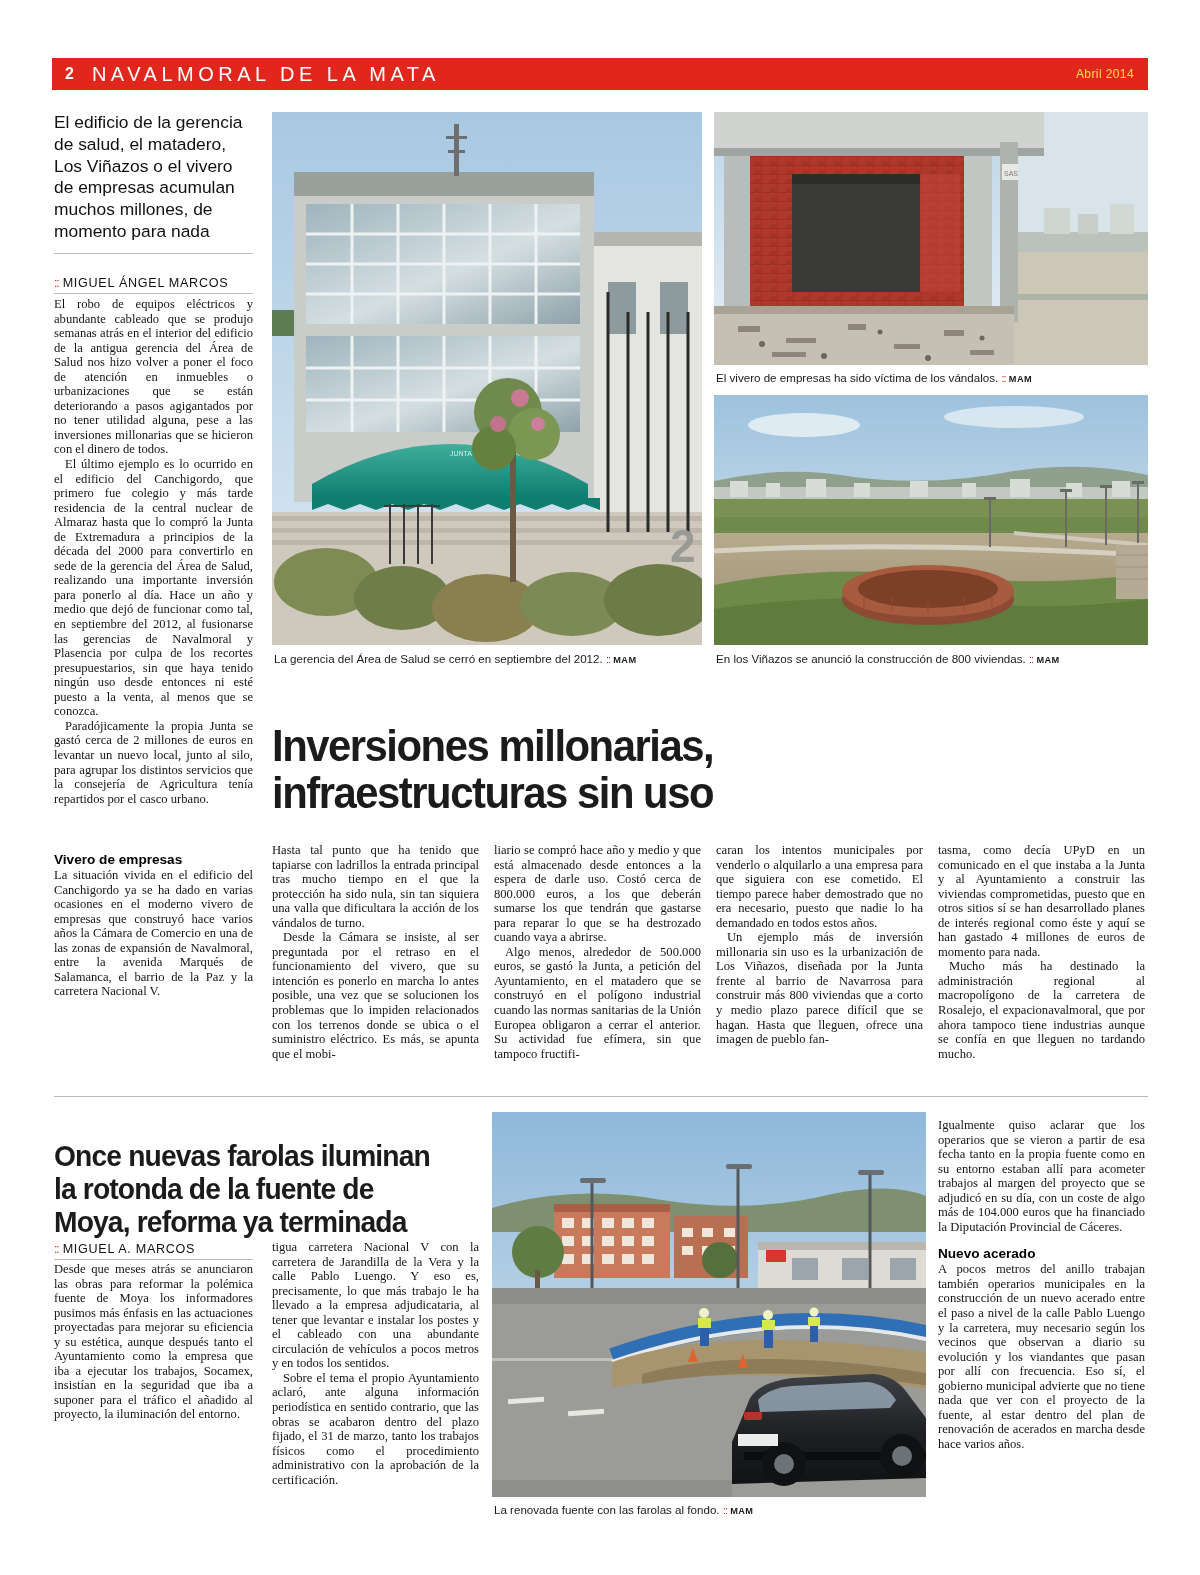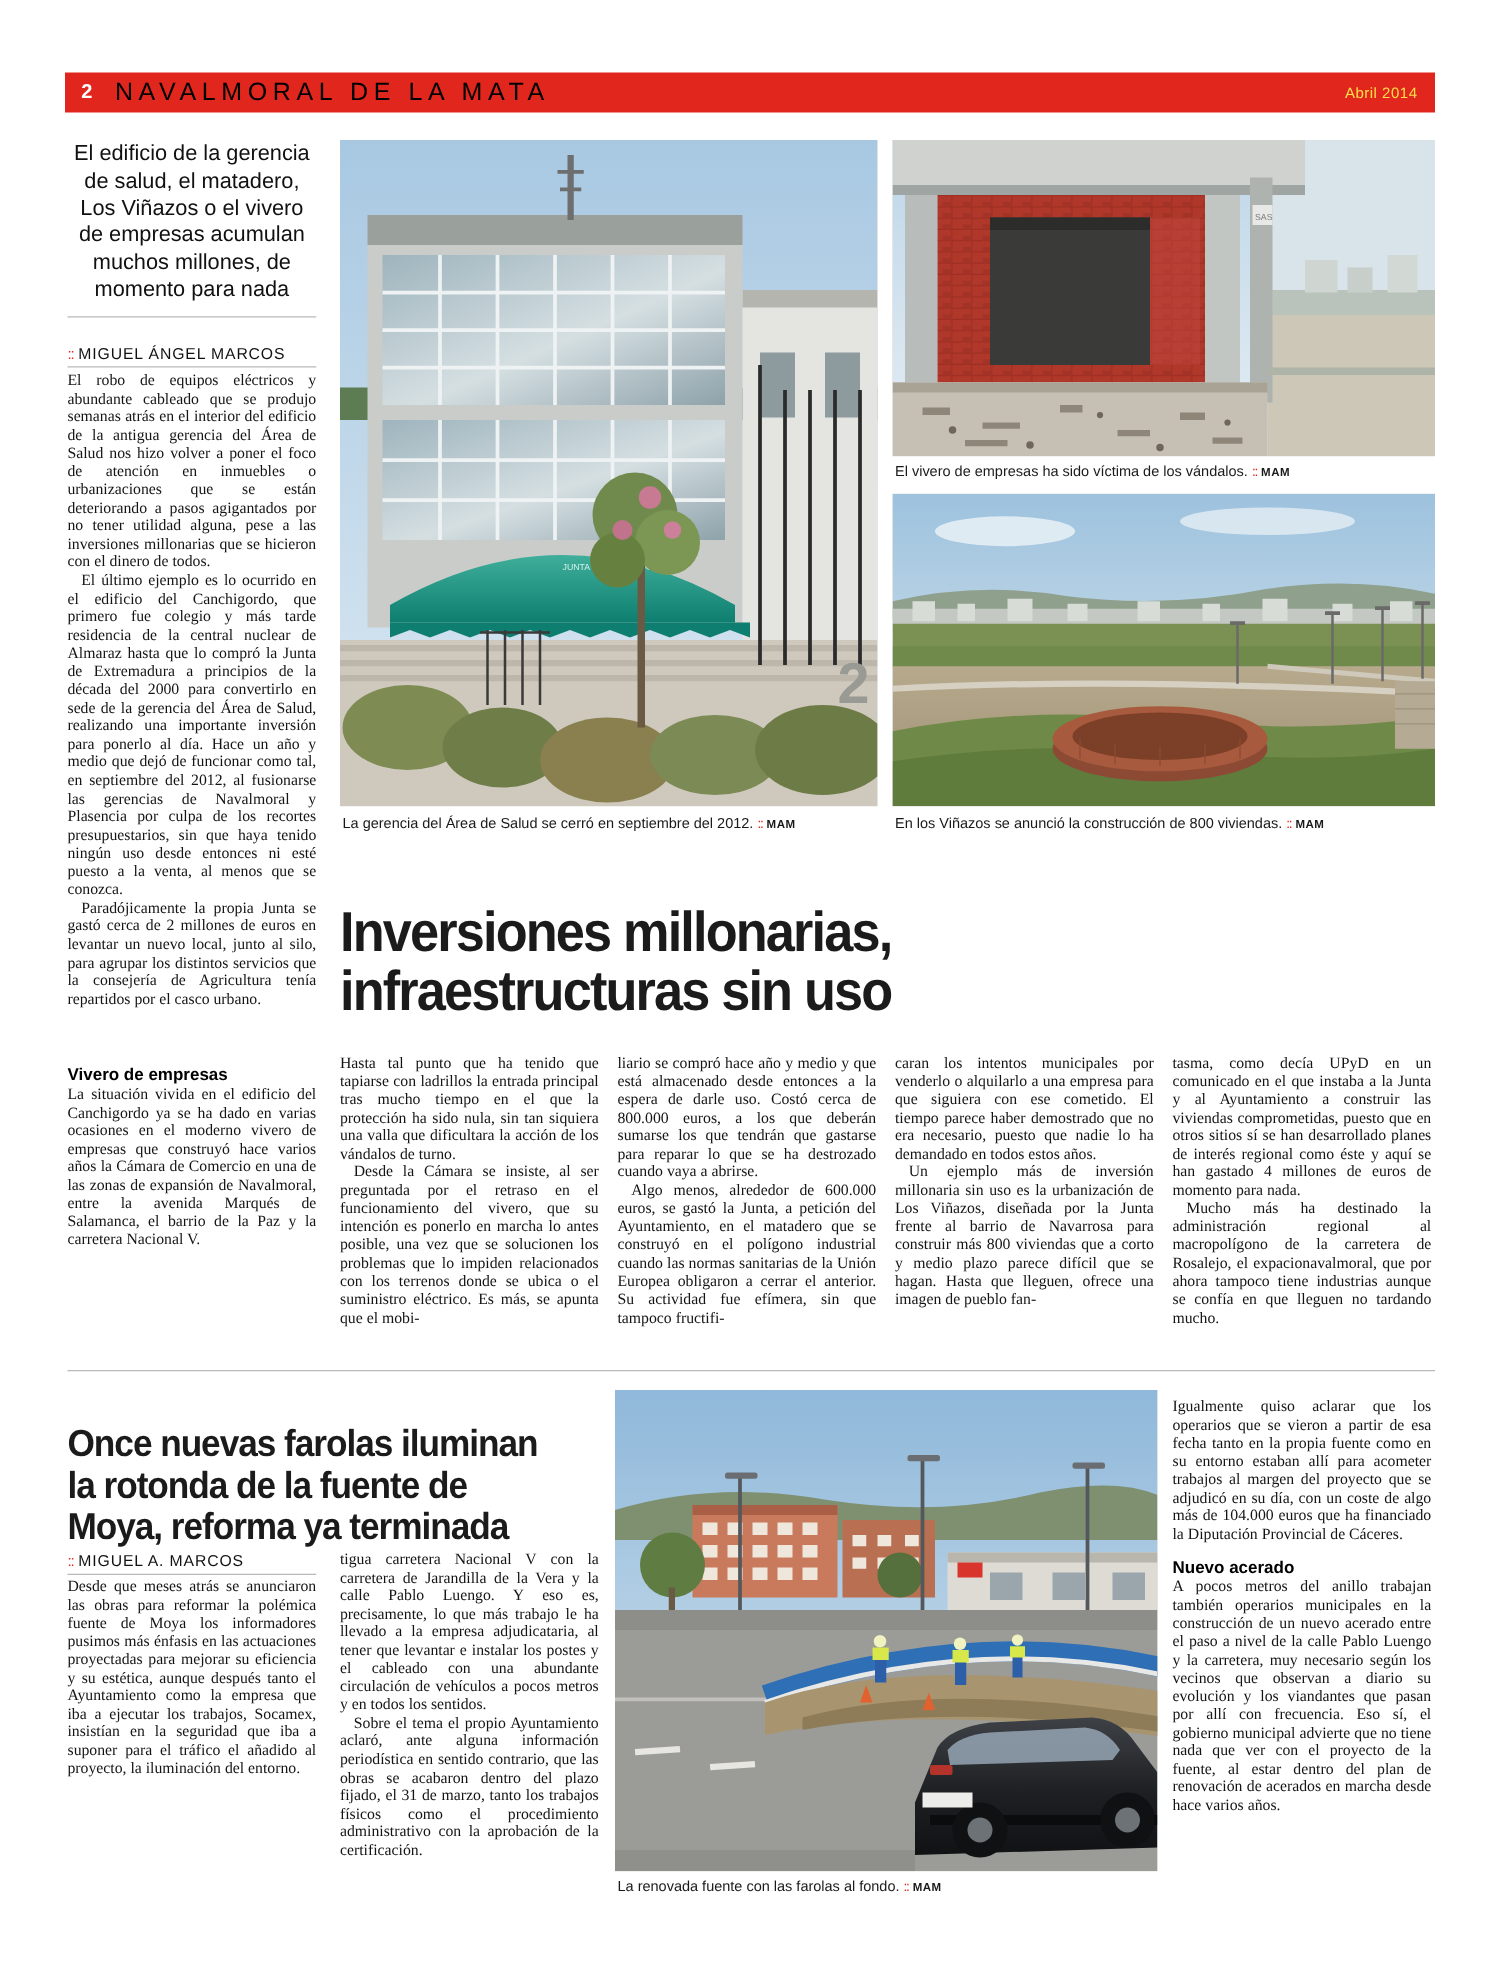--- a/index.html
+++ b/index.html
@@ -34,21 +34,21 @@
     font-family: "Liberation Sans", sans-serif;
     font-weight: bold;
     font-size: 16px;
     color: #ffffff;
     margin-left: 13px;
     letter-spacing: 0px;
   }
   .masthead-title {
     font-family: "Liberation Sans", sans-serif;
     font-size: 20px;
-    color: #000000;
+    color: #ffffff;
     letter-spacing: 4.5px;
     margin-left: 18px;
     font-weight: 400;
   }
   .masthead-date {
     font-family: "Liberation Sans", sans-serif;
     font-size: 12px;
     color: #fde047;
     margin-left: auto;
     margin-right: 14px;
@@ -98,21 +98,20 @@
     position: absolute;
     left: 54px; top: 112px;
     width: 199px;
   }
   .kicker-text {
     font-family: "Liberation Sans", sans-serif;
     font-size: 17.4px;
     line-height: 21.8px;
     color: #111;
     font-weight: 400;
-    text-align: center;
   }
   .kicker-rule {
     border-bottom: 1px solid #b9b9b9;
     margin-top: 10px;
     margin-bottom: 8px;
   }
   .lead-col {
     position: absolute;
     left: 54px; top: 276px;
     width: 199px;
@@ -493,21 +492,21 @@
     <span>Inversiones millonarias,</span><br>
     <span>infraestructuras sin uso</span>
   </h1>
 
   <div class="a1c col-body" id="a1-col1">
     <p>Hasta tal punto que ha tenido que tapiarse con ladrillos la entrada principal tras mucho tiempo en el que la protección ha sido nula, sin tan siquiera una valla que dificultara la acción de los vándalos de turno.</p>
     <p>Desde la Cámara se insiste, al ser preguntada por el retraso en el funcionamiento del vivero, que su intención es ponerlo en marcha lo antes posible, una vez que se solucionen los problemas que lo impiden relacionados con los terrenos donde se ubica o el suministro eléctrico. Es más, se apunta que el mobi-</p>
   </div>
   <div class="a1c col-body" id="a1-col2">
     <p>liario se compró hace año y medio y que está almacenado desde entonces a la espera de darle uso. Costó cerca de 800.000 euros, a los que deberán sumarse los que tendrán que gastarse para reparar lo que se ha destrozado cuando vaya a abrirse.</p>
-    <p>Algo menos, alrededor de 600.000 euros, se gastó la Junta, a petición del Ayuntamiento, en el matadero que se construyó en el polígono industrial cuando las normas sanitarias de la Unión Europea obligaron a cerrar el anterior. Su actividad fue efímera, sin que tampoco fructifi-</p>
+    <p>Algo menos, alrededor de 500.000 euros, se gastó la Junta, a petición del Ayuntamiento, en el matadero que se construyó en el polígono industrial cuando las normas sanitarias de la Unión Europea obligaron a cerrar el anterior. Su actividad fue efímera, sin que tampoco fructifi-</p>
   </div>
   <div class="a1c col-body" id="a1-col3">
     <p>caran los intentos municipales por venderlo o alquilarlo a una empresa para que siguiera con ese cometido. El tiempo parece haber demostrado que no era necesario, puesto que nadie lo ha demandado en todos estos años.</p>
     <p>Un ejemplo más de inversión millonaria sin uso es la urbanización de Los Viñazos, diseñada por la Junta frente al barrio de Navarrosa para construir más 800 viviendas que a corto y medio plazo parece difícil que se hagan. Hasta que lleguen, ofrece una imagen de pueblo fan-</p>
   </div>
   <div class="a1c col-body" id="a1-col4">
     <p>tasma, como decía UPyD en un comunicado en el que instaba a la Junta y al Ayuntamiento a construir las viviendas comprometidas, puesto que en otros sitios sí se han desarrollado planes de interés regional como éste y aquí se han gastado 4 millones de euros de momento para nada.</p>
     <p>Mucho más ha destinado la administración regional al macropolígono de la carretera de Rosalejo, el expacionavalmoral, que por ahora tampoco tiene industrias aunque se confía en que lleguen no tardando mucho.</p>
   </div>
 

